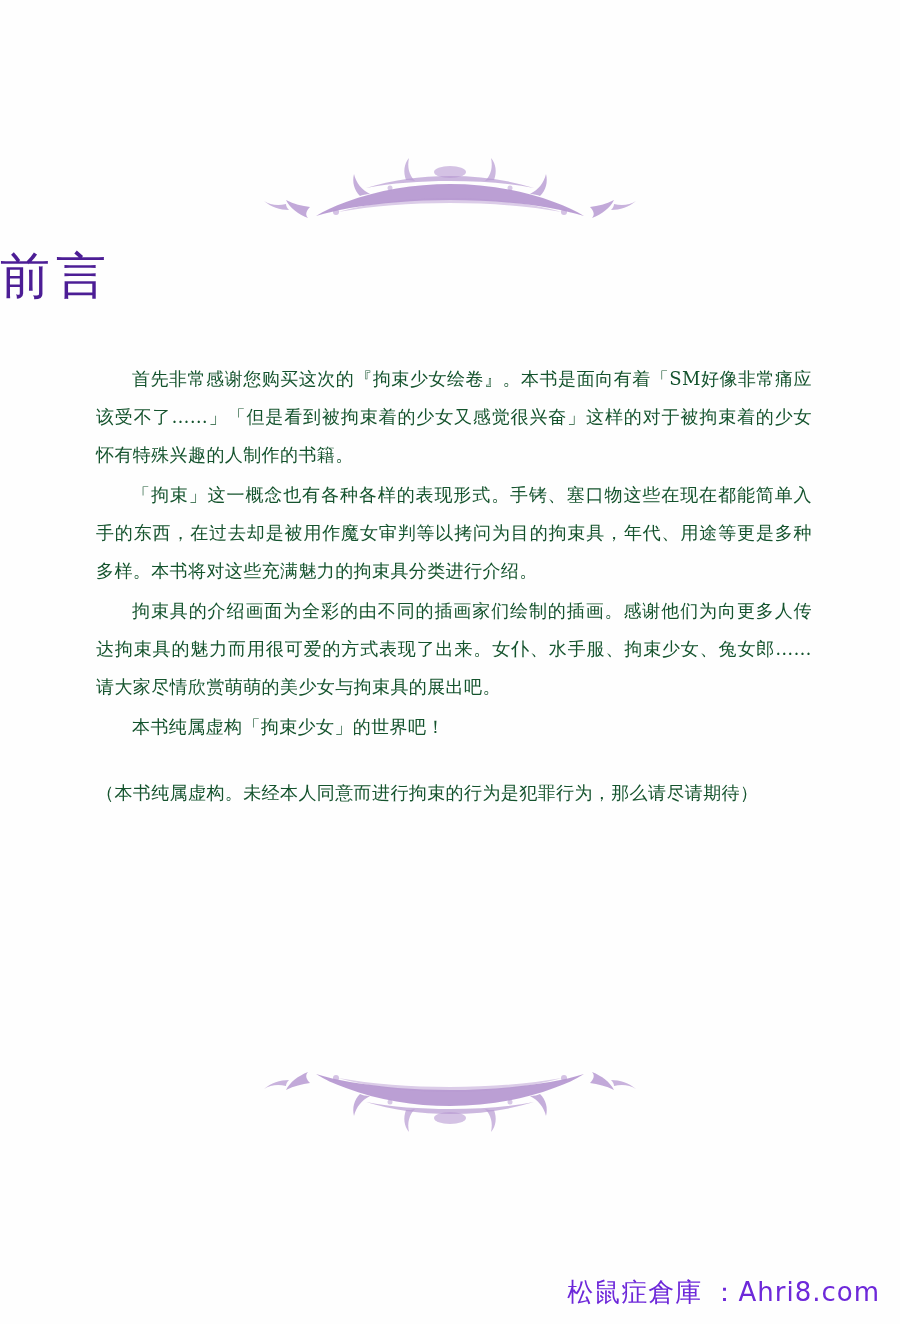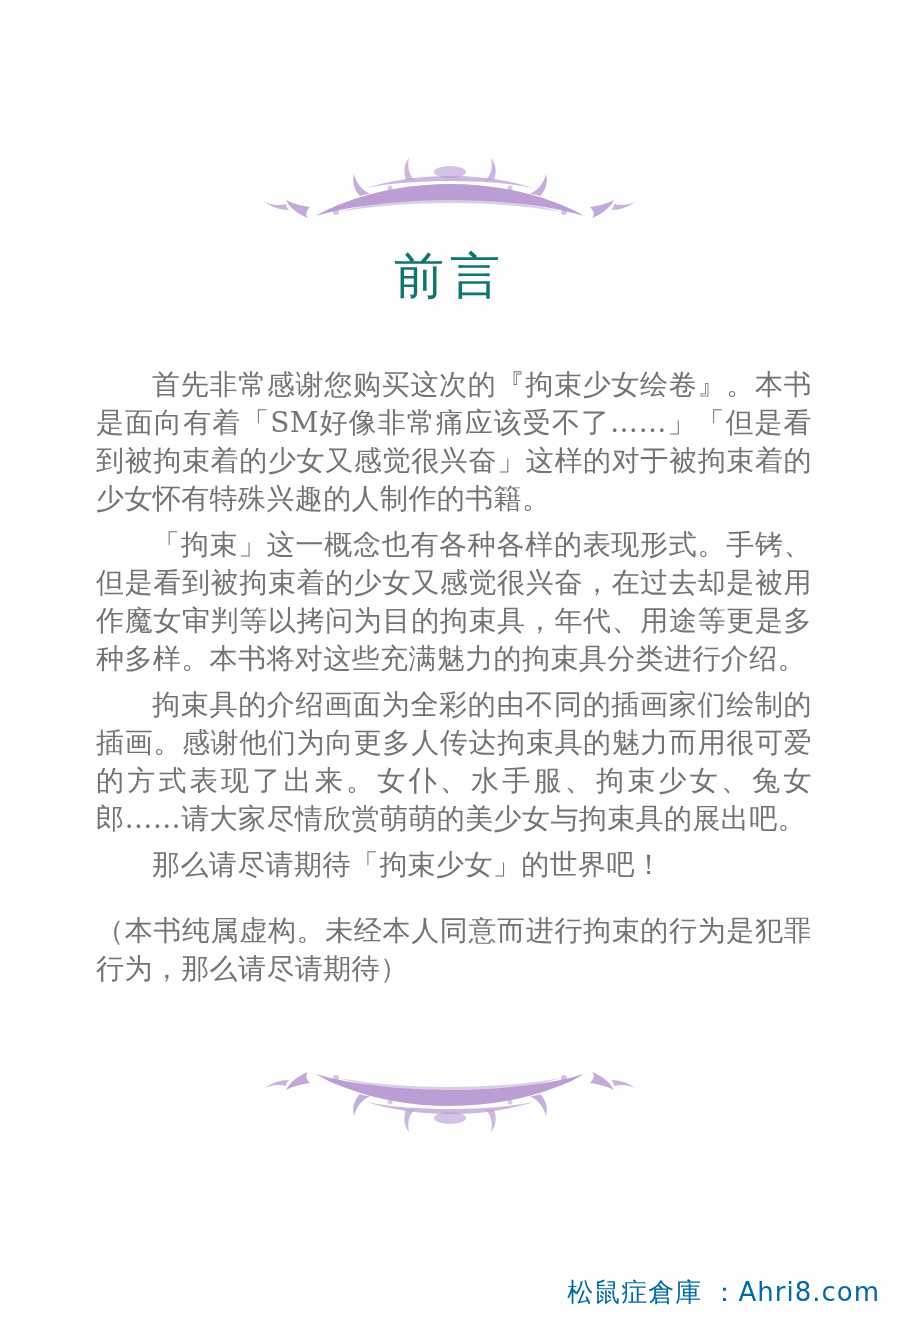--- a/index.html
+++ b/index.html
@@ -43,58 +43,57 @@
     justify-content: center;
     align-items: flex-start;
   }
 
   
   .title {
     position: absolute;
     top: 243px;
     left: 0;
     width: 900px;
-    text-align: center;
     font-size: 50px;
     letter-spacing: 6px;
-    color: #0f766e;
+    color: #4c1d95;
     font-family: "DejaVu Serif", "Liberation Serif", serif;
     font-weight: 400;
   }
 
   
   .body-text {
     position: absolute;
     top: 358px;
     left: 96px;
     width: 716px;
   }
   .para {
-    font-size: 28px;
+    font-size: 18px;
     line-height: 38px;
     letter-spacing: 0.4px;
     text-align: justify;
     text-justify: inter-ideograph;
-    margin: 8px 0 2px 0;
-    color: #737373;
+    margin: 2px 0 2px 0;
+    color: #14532d;
   }
   .para.indent {
     text-indent: 2em;
   }
   .para.spaced-before {
     margin-top: 28px;
   }
 
   
   .watermark {
     position: absolute;
     bottom: 14px;
     right: 20px;
     font-size: 26px;
-    color: #0369a1;
+    color: #6d28d9;
     font-family: "DejaVu Sans", "Liberation Sans", sans-serif;
     letter-spacing: 1px;
     white-space: nowrap;
   }
 
   svg { display: block; }
 </style>
 </head>
 <body>
 
@@ -120,23 +119,23 @@
         <circle cx="270" cy="38" r="2.5" opacity="0.55"></circle>
         <path d="M210 48c-40 0-80 5-112 14 34-6 72-9 112-9s78 3 112 9c-32-9-72-14-112-14z" opacity="0.5"></path>
       </g>
     </svg>
   </div>
 
   <div class="title">前言</div>
 
   <div class="body-text">
     <p class="para indent">首先非常感谢您购买这次的『拘束少女绘卷』。本书是面向有着「SM好像非常痛应该受不了……」「但是看到被拘束着的少女又感觉很兴奋」这样的对于被拘束着的少女怀有特殊兴趣的人制作的书籍。</p>
-    <p class="para indent">「拘束」这一概念也有各种各样的表现形式。手铐、但是看到被拘束着的少女又感觉很兴奋，在过去却是被用作魔女审判等以拷问为目的拘束具，年代、用途等更是多种多样。本书将对这些充满魅力的拘束具分类进行介绍。</p>
+    <p class="para indent">「拘束」这一概念也有各种各样的表现形式。手铐、塞口物这些在现在都能简单入手的东西，在过去却是被用作魔女审判等以拷问为目的拘束具，年代、用途等更是多种多样。本书将对这些充满魅力的拘束具分类进行介绍。</p>
     <p class="para indent">拘束具的介绍画面为全彩的由不同的插画家们绘制的插画。感谢他们为向更多人传达拘束具的魅力而用很可爱的方式表现了出来。女仆、水手服、拘束少女、兔女郎……请大家尽情欣赏萌萌的美少女与拘束具的展出吧。</p>
-    <p class="para indent">那么请尽请期待「拘束少女」的世界吧！</p>
+    <p class="para indent">本书纯属虚构「拘束少女」的世界吧！</p>
     <p class="para spaced-before">（本书纯属虚构。未经本人同意而进行拘束的行为是犯罪行为，那么请尽请期待）</p>
   </div>
 
   <div class="ornament-bottom">
     <svg width="420" height="110" viewBox="0 0 420 110" aria-hidden="true">
       <g fill="#b79ad2" transform="translate(0,110) scale(1,-1)">
         <path d="M210 34c-36 0-72 6-104 18-12 4-22 9-30 14 10-3 22-6 34-8 30-5 64-8 100-8s70 3 100 8c12 2 24 5 34 8-8-5-18-10-30-14-32-12-68-18-104-18z" opacity="0.95"></path>
         <path d="M210 26c-30 0-58 4-84 12 26-5 54-7 84-7s58 2 84 7c-26-8-54-12-84-12z" opacity="0.7"></path>
         <path d="M68 68c-10-4-18-10-22-18 8 4 16 6 24 7-4 4-5 8-2 11z" opacity="0.85"></path>
         <path d="M352 68c10-4 18-10 22-18-8 4-16 6-24 7 4 4 5 8 2 11z" opacity="0.85"></path>

